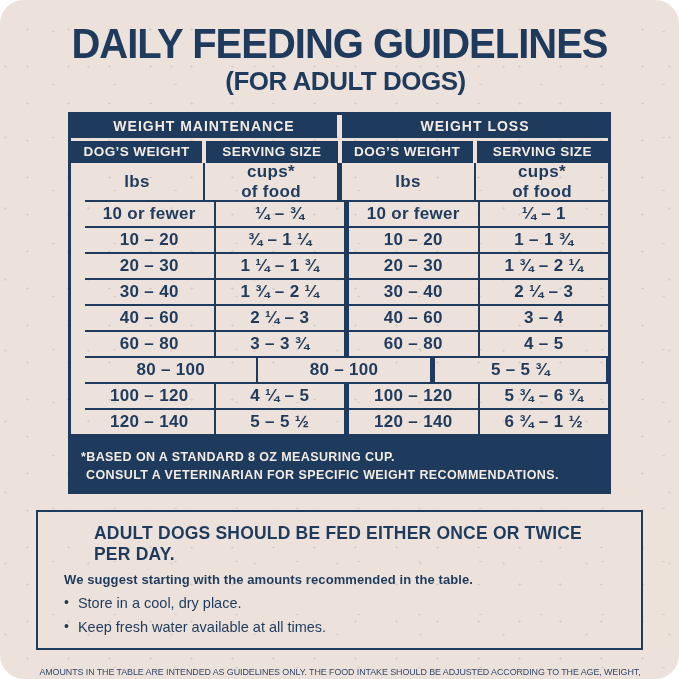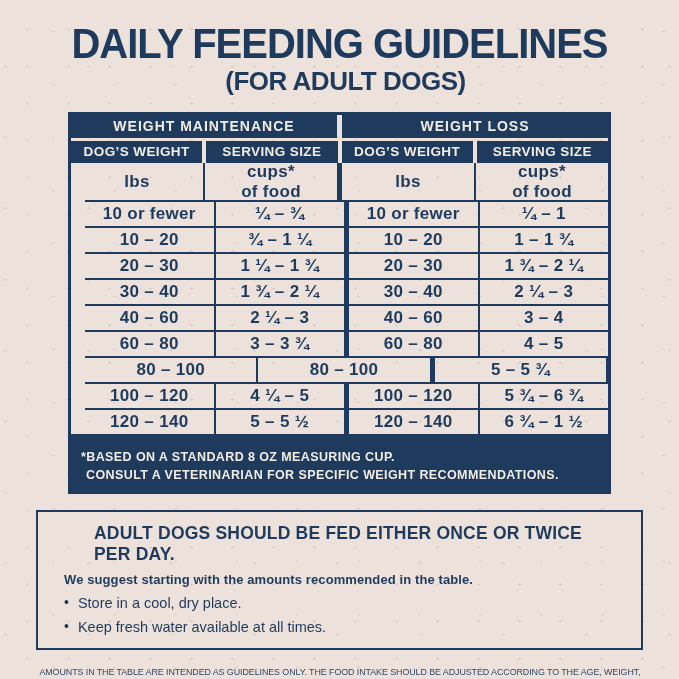--- a/index.html
+++ b/index.html
@@ -11,20 +11,21 @@
     box-sizing: border-box;
     font-family: "Liberation Sans", sans-serif;
     color: #1e3a5c;
     background-color: #ece2db;
     background-image:
       radial-gradient(rgba(150,120,100,0.20) 1px, transparent 1.3px),
       radial-gradient(rgba(120,95,80,0.14) 1px, transparent 1.2px),
       radial-gradient(rgba(160,130,110,0.16) 1.3px, transparent 1.6px);
     background-size: 41px 37px, 61px 53px, 83px 71px;
     background-position: 7px 11px, 23px 5px, 47px 31px;
+    border-radius: 24px;
   }
   .title {
     margin: 0;
     padding-top: 22px;
     text-align: center;
     font-size: 40px;
     font-weight: bold;
     letter-spacing: -1px;
     line-height: 1.0;
     transform: scaleY(1.04);

